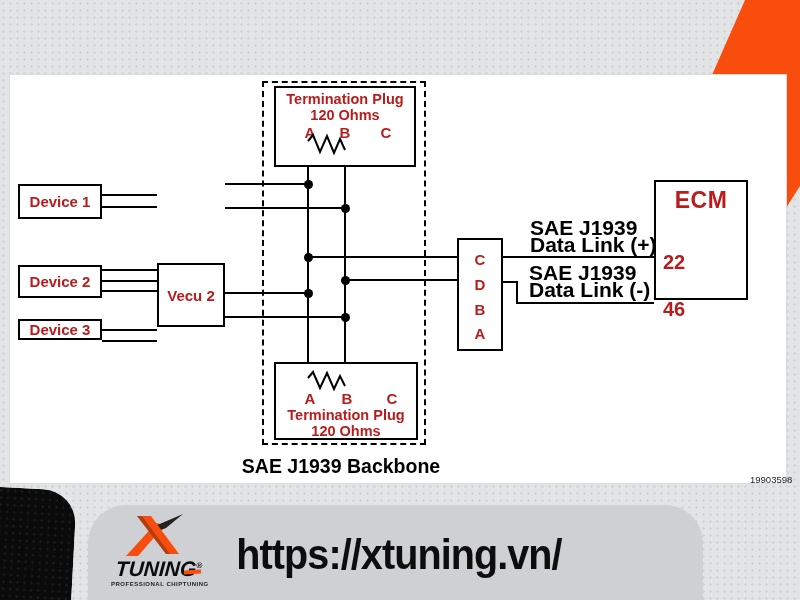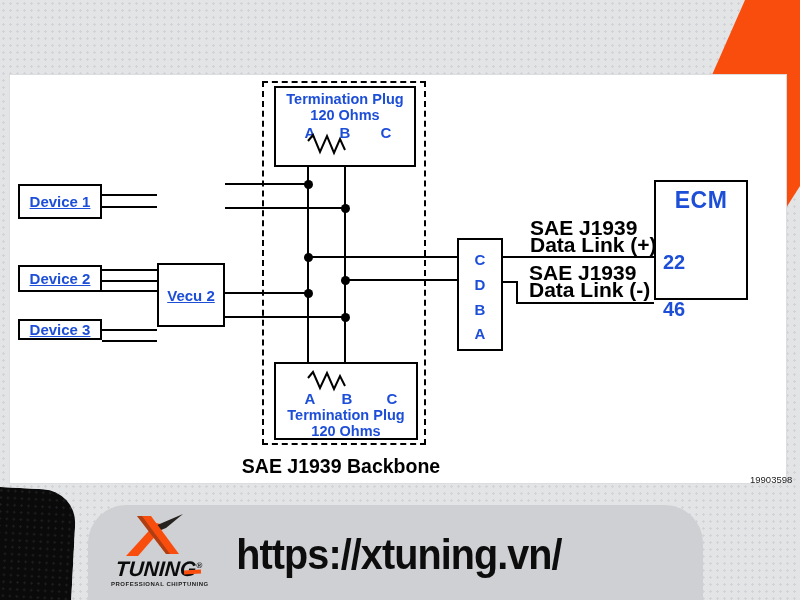--- a/index.html
+++ b/index.html
@@ -24,21 +24,21 @@
   .canvas {
     position:absolute; left:10px; top:75px; width:776px; height:408px;
     background:#ffffff; z-index:2; outline:1px solid #dcdddf;
   }
 
   .diagram { position:absolute; inset:0; z-index:3; color:#000; }
 
   .box {
     position:absolute; background:#fff; border:2px solid #000;
     display:flex; align-items:center; justify-content:center;
-    font-weight:bold; font-size:15px; color:#1d4ed8;text-decoration:underline;
+    font-weight:bold; font-size:15px; color:#b91c1c;
   }
   .dashedbox { position:absolute; border:2px dashed #000; background:transparent; }
 
   .hl { position:absolute; height:2px; background:#000; }
   .vl { position:absolute; width:2px;  background:#000; }
   .dot { position:absolute; width:9px; height:9px; border-radius:50%; background:#000; }
   .pin { position:absolute; width:22px; text-align:center; font-weight:bold; font-size:15px; }
 
   .termtext { position:absolute; left:0; right:0; text-align:center; font-weight:bold; font-size:14.5px; }
 
@@ -93,21 +93,21 @@
   <div class="wedge"></div>
   <div class="canvas"></div>
 
   <div class="diagram">
 
     <div class="dashedbox" style="left:262px; top:81px; width:164px; height:364px;"></div>
 
     <div class="box" style="left:18px; top:184px; width:84px; height:35px;">
       <span>Device 1</span>
     </div>
-    <div class="box" style="left:18px; top:265px; width:84px; height:27px;">
+    <div class="box" style="left:18px; top:265px; width:84px; height:33px;">
       <span>Device 2</span>
     </div>
     <div class="box" style="left:18px; top:319px; width:84px; height:21px;">
       <span>Device 3</span>
     </div>
 
     <div class="box" style="left:157px; top:263px; width:68px; height:64px;">
       <span>Vecu 2</span>
     </div>
 

